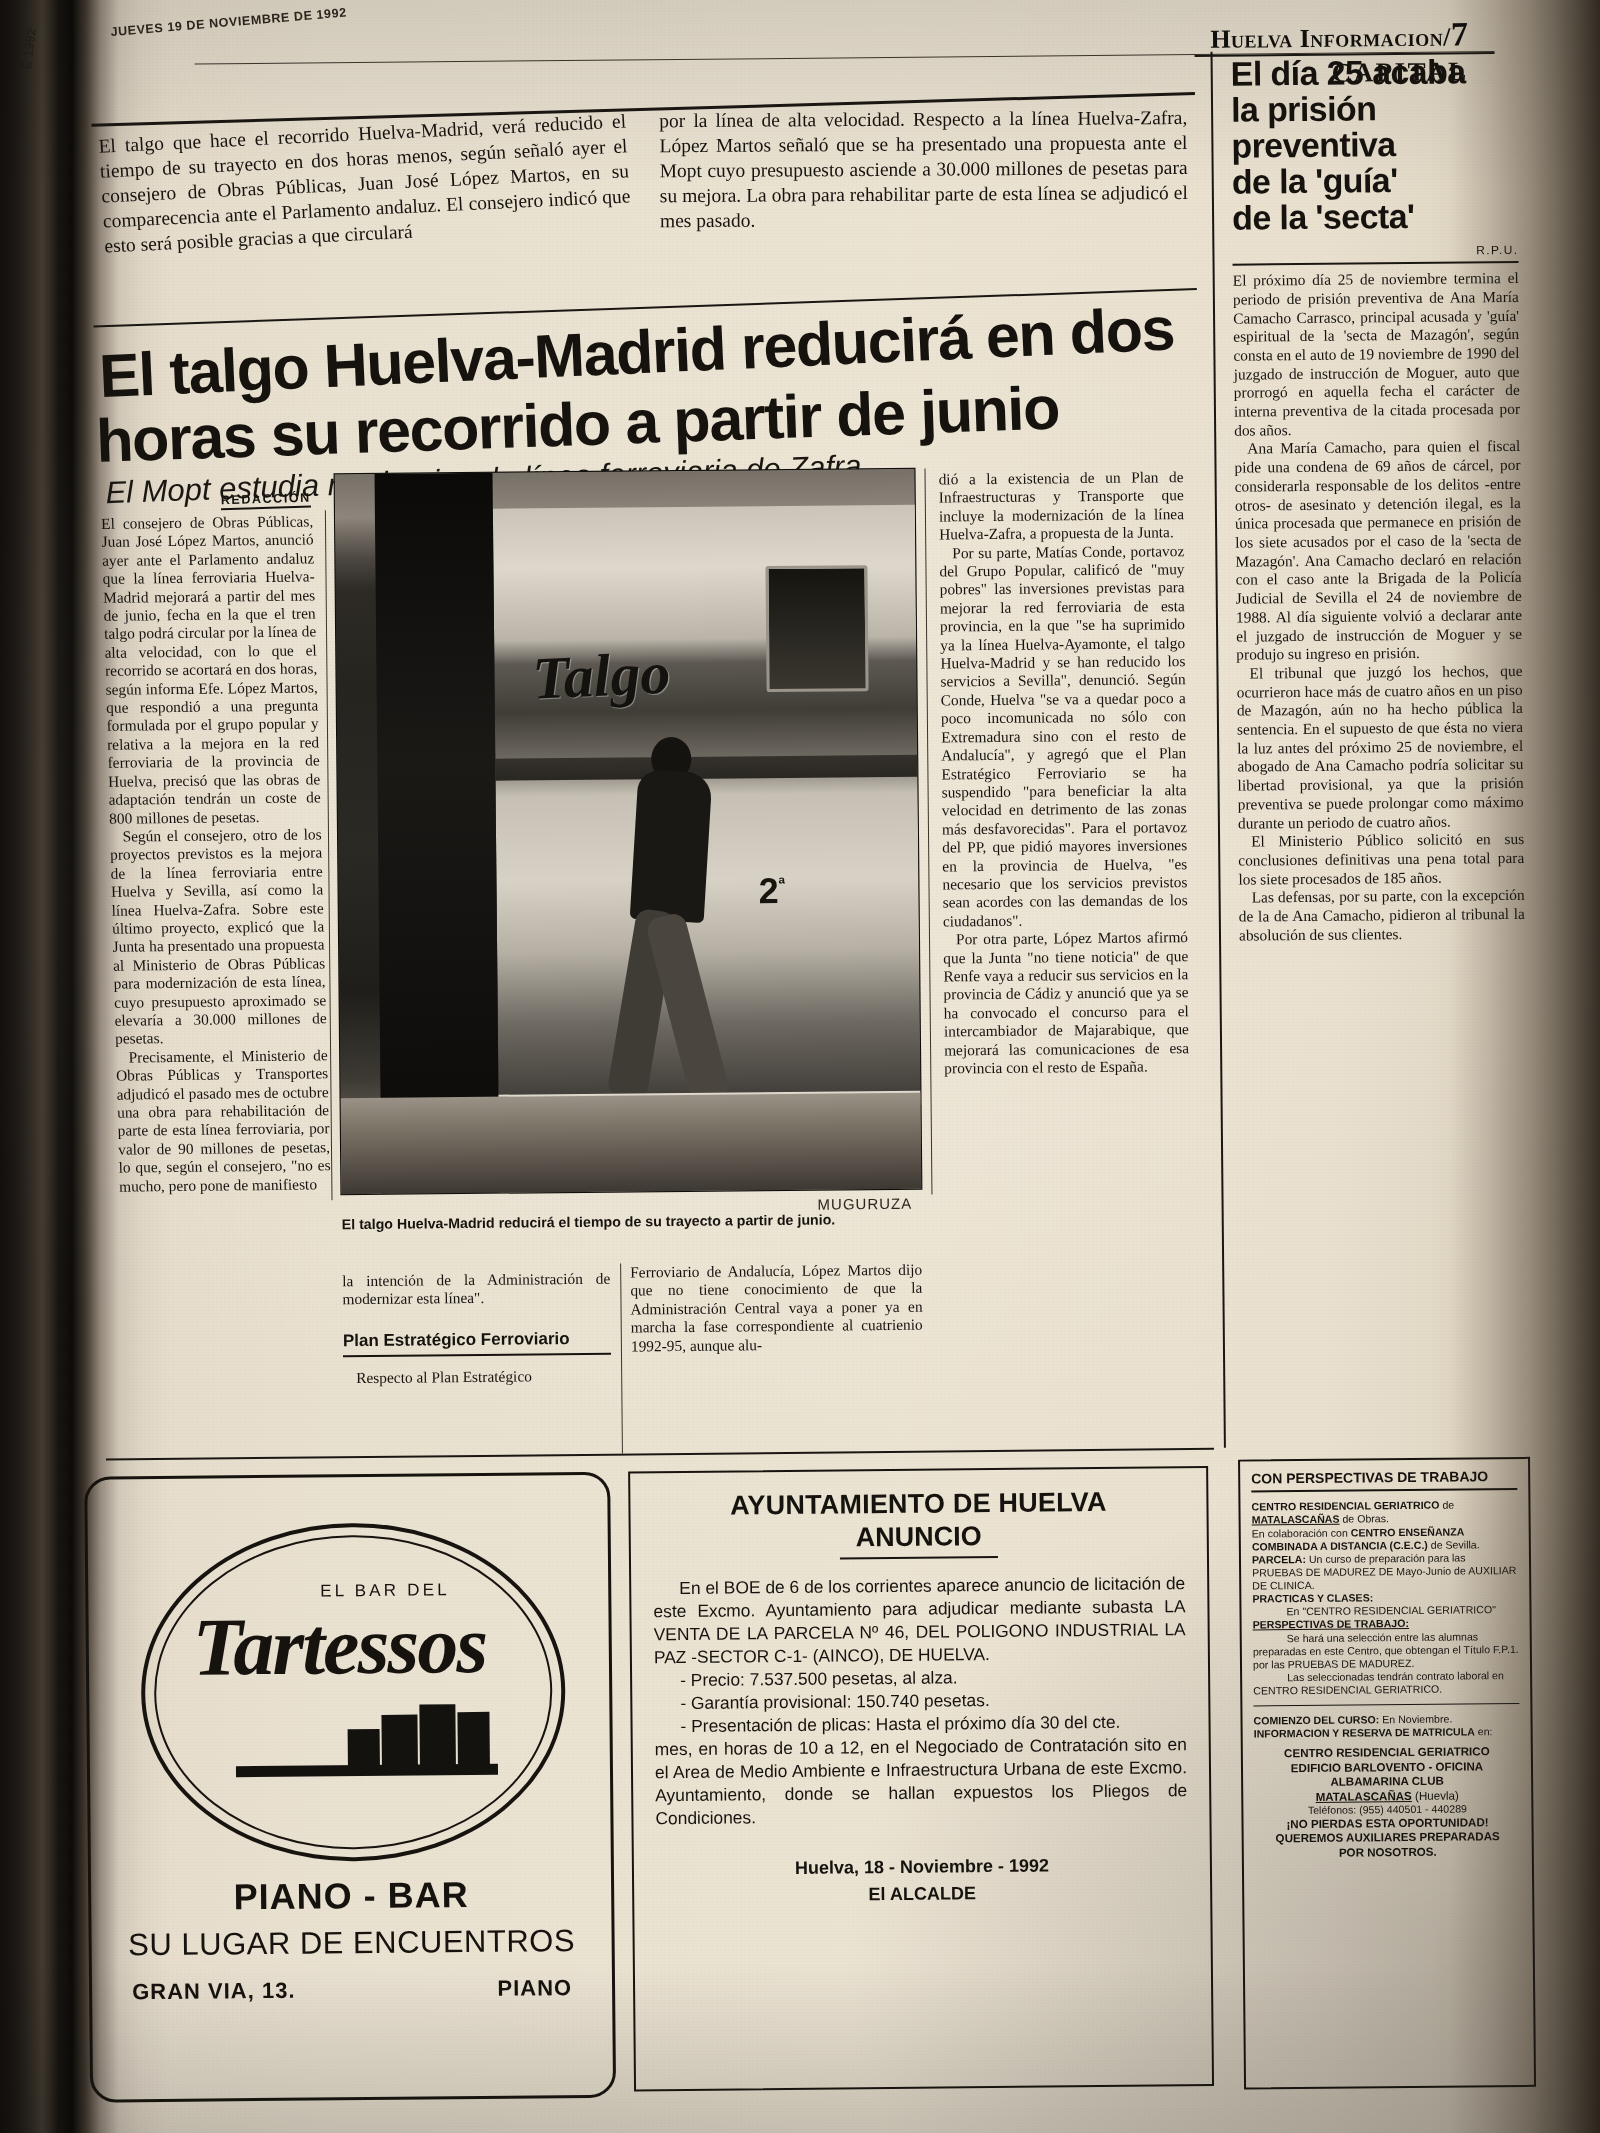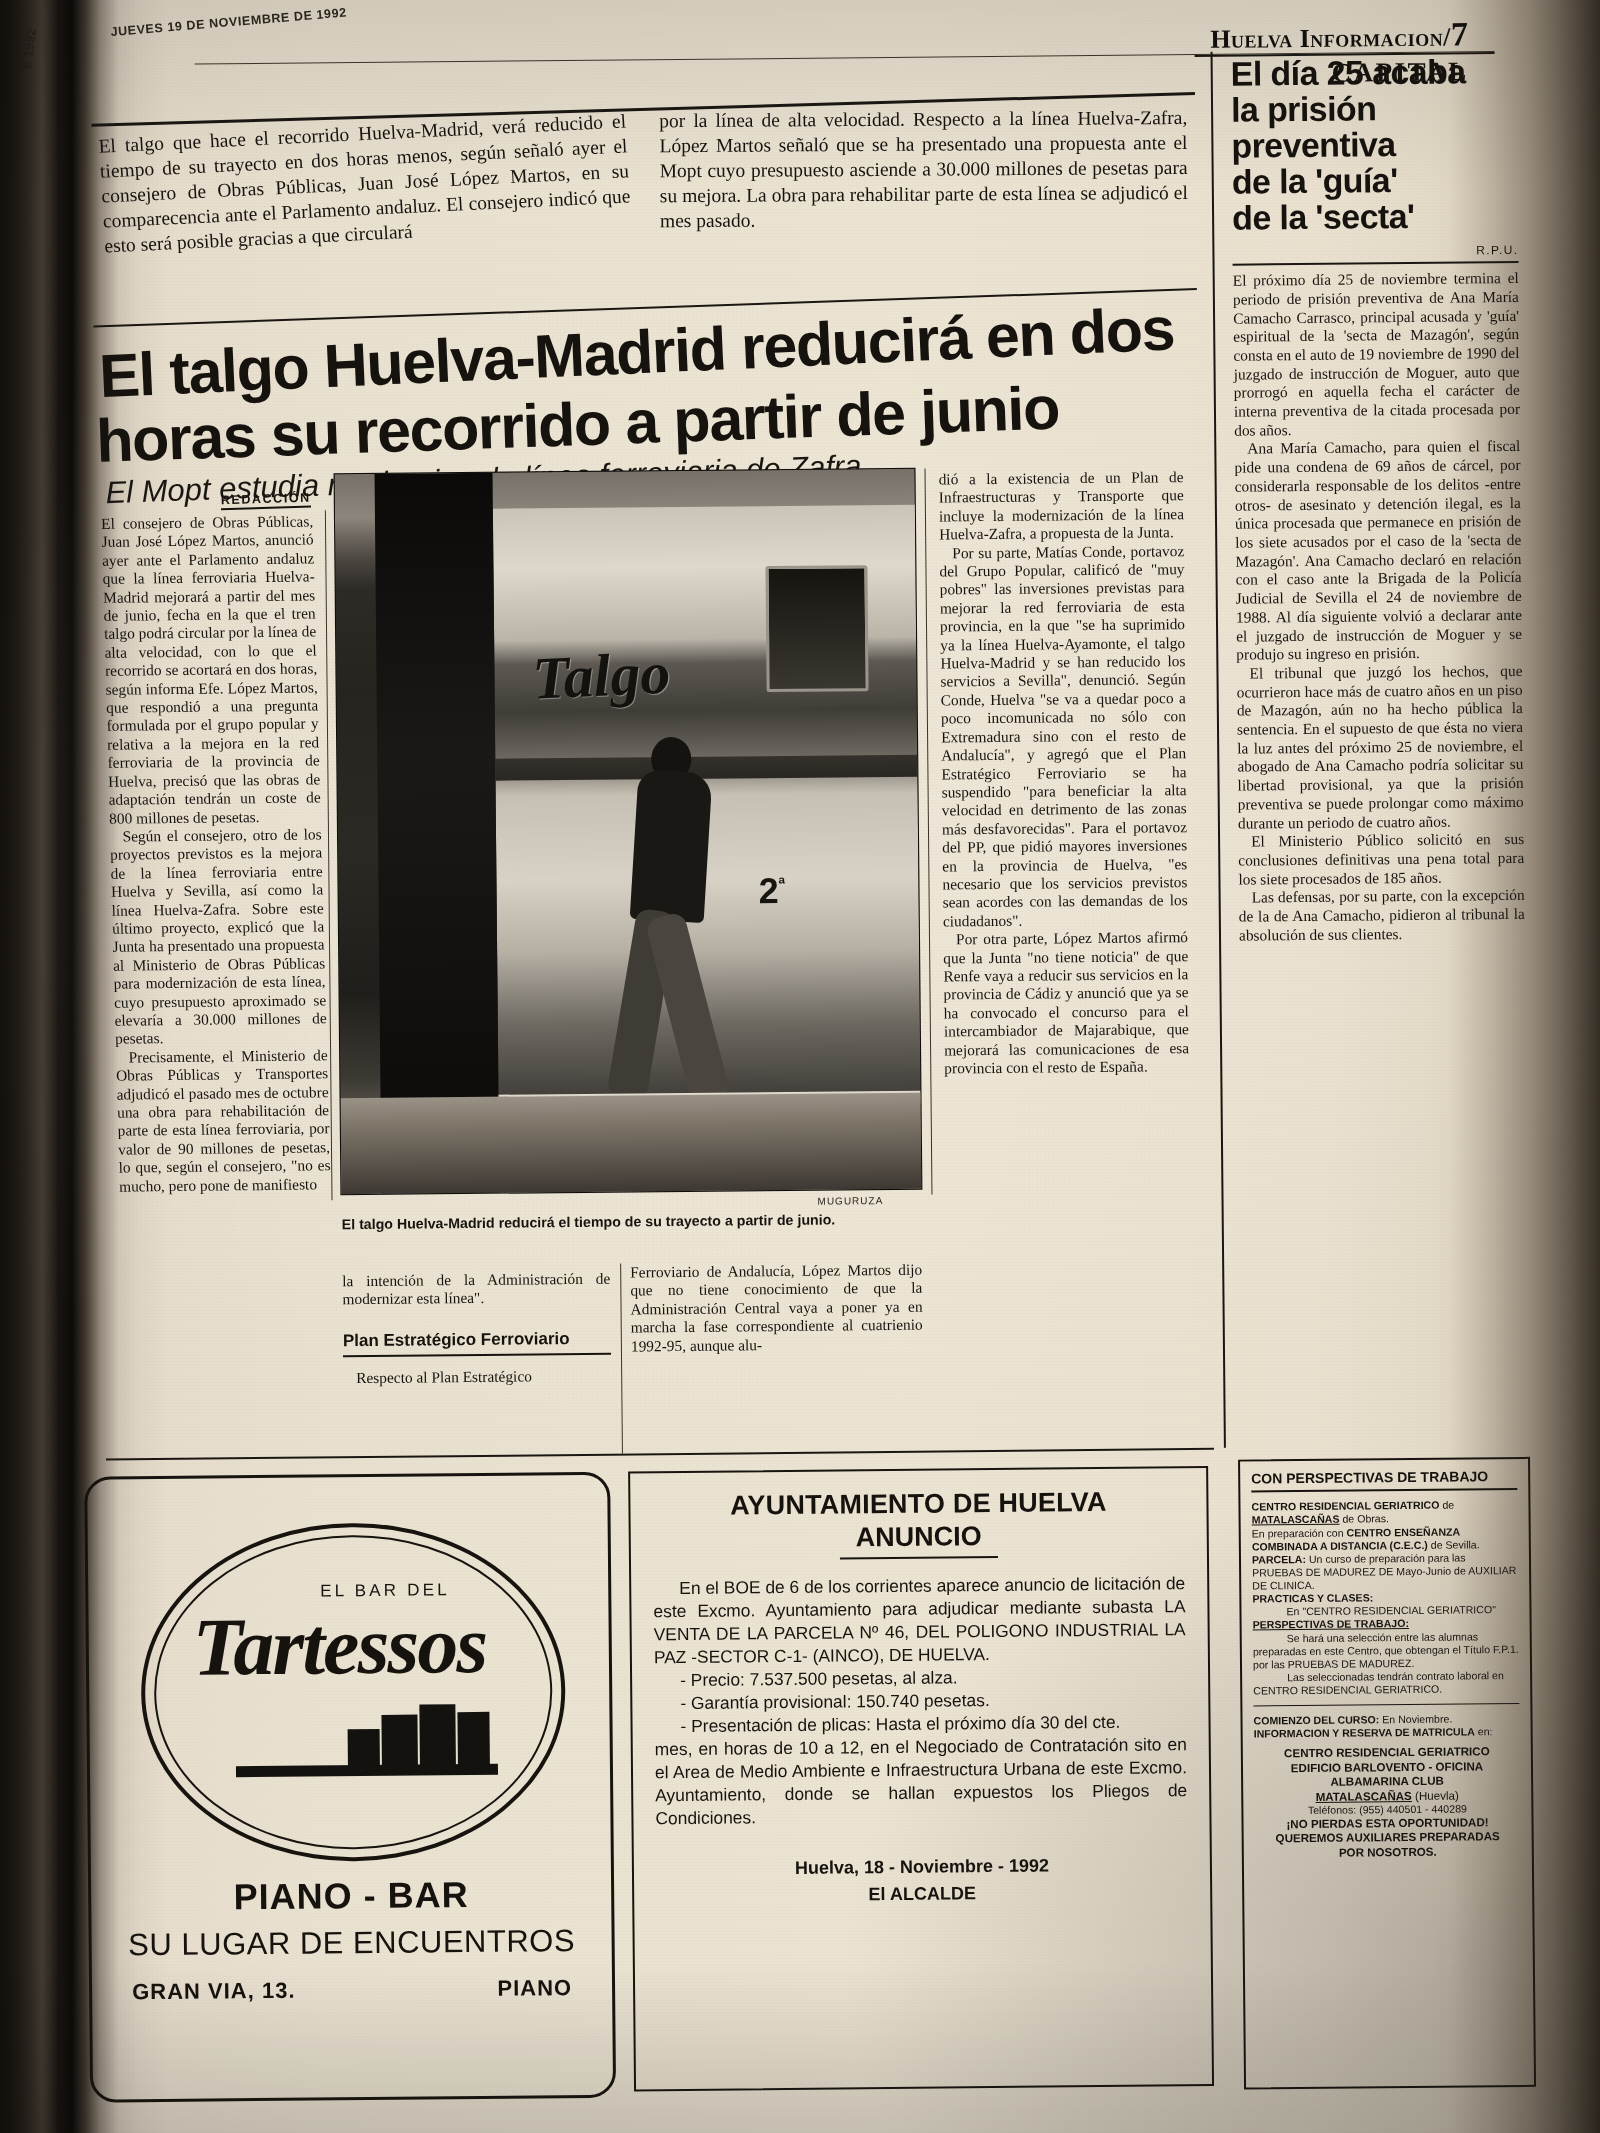--- a/index.html
+++ b/index.html
@@ -184,21 +184,21 @@
   .photo .platform{
     position:absolute;left:0;right:0;bottom:0;height:96px;
     background:linear-gradient(180deg,#9a9286 0%,#7d7568 30%,#59524a 70%,#3d3832 100%);
   }
   .photo .sill{
     position:absolute;left:158px;right:0;bottom:84px;height:14px;
     background:linear-gradient(180deg,#e6e0d4,#8e887c);
   }
   .credit{
     position:absolute;left:762px;top:1196px;
-    font-family:"Liberation Sans",sans-serif;font-size:10px;letter-spacing:1px;
+    font-family:"Liberation Sans",sans-serif;font-size:15px;letter-spacing:1px;
     color:#2b2620;
   }
   .photocap{
     position:absolute;left:286px;top:1212px;width:580px;
     font-family:"Liberation Sans",sans-serif;font-weight:700;font-size:14.2px;
     line-height:1.2;
   }
 
   
   #col2b{left:286px;top:1268px;width:268px;}
@@ -452,21 +452,21 @@
     <div class="sign">
       <div>Huelva, 18 - Noviembre - 1992</div>
       <div>El ALCALDE</div>
     </div>
   </div>
 
   <div class="ad" id="ad-geri">
     <div class="gtitle">CON PERSPECTIVAS DE TRABAJO</div>
     <div><b>CENTRO RESIDENCIAL GERIATRICO</b><span> de</span></div>
     <div><b><u>MATALASCAÑAS</u></b><span> de Obras.</span></div>
-    <div><span>En preparación con </span><b>CENTRO ENSEÑANZA COMBINADA A DISTANCIA (C.E.C.)</b><span> de Sevilla.</span></div>
+    <div><span>En colaboración con </span><b>CENTRO ENSEÑANZA COMBINADA A DISTANCIA (C.E.C.)</b><span> de Sevilla.</span></div>
     <div><b>PARCELA:</b><span> Un curso de preparación para las PRUEBAS DE MADUREZ DE Mayo-Junio de AUXILIAR DE CLINICA.</span></div>
     <div><b>PRACTICAS Y CLASES:</b></div>
     <div class="ind">En "CENTRO RESIDENCIAL GERIATRICO"</div>
     <div><b><u>PERSPECTIVAS DE TRABAJO:</u></b></div>
     <div class="ind">Se hará una selección entre las alumnas preparadas en este Centro, que obtengan el Título F.P.1. por las PRUEBAS DE MADUREZ.</div>
     <div class="ind">Las seleccionadas tendrán contrato laboral en CENTRO RESIDENCIAL GERIATRICO.</div>
     <div class="divider"></div>
     <div><b>COMIENZO DEL CURSO:</b><span> En Noviembre.</span></div>
     <div><b>INFORMACION Y RESERVA DE MATRICULA</b><span> en:</span></div>
     <div class="ctr big" style="margin-top:6px;">CENTRO RESIDENCIAL GERIATRICO</div>

